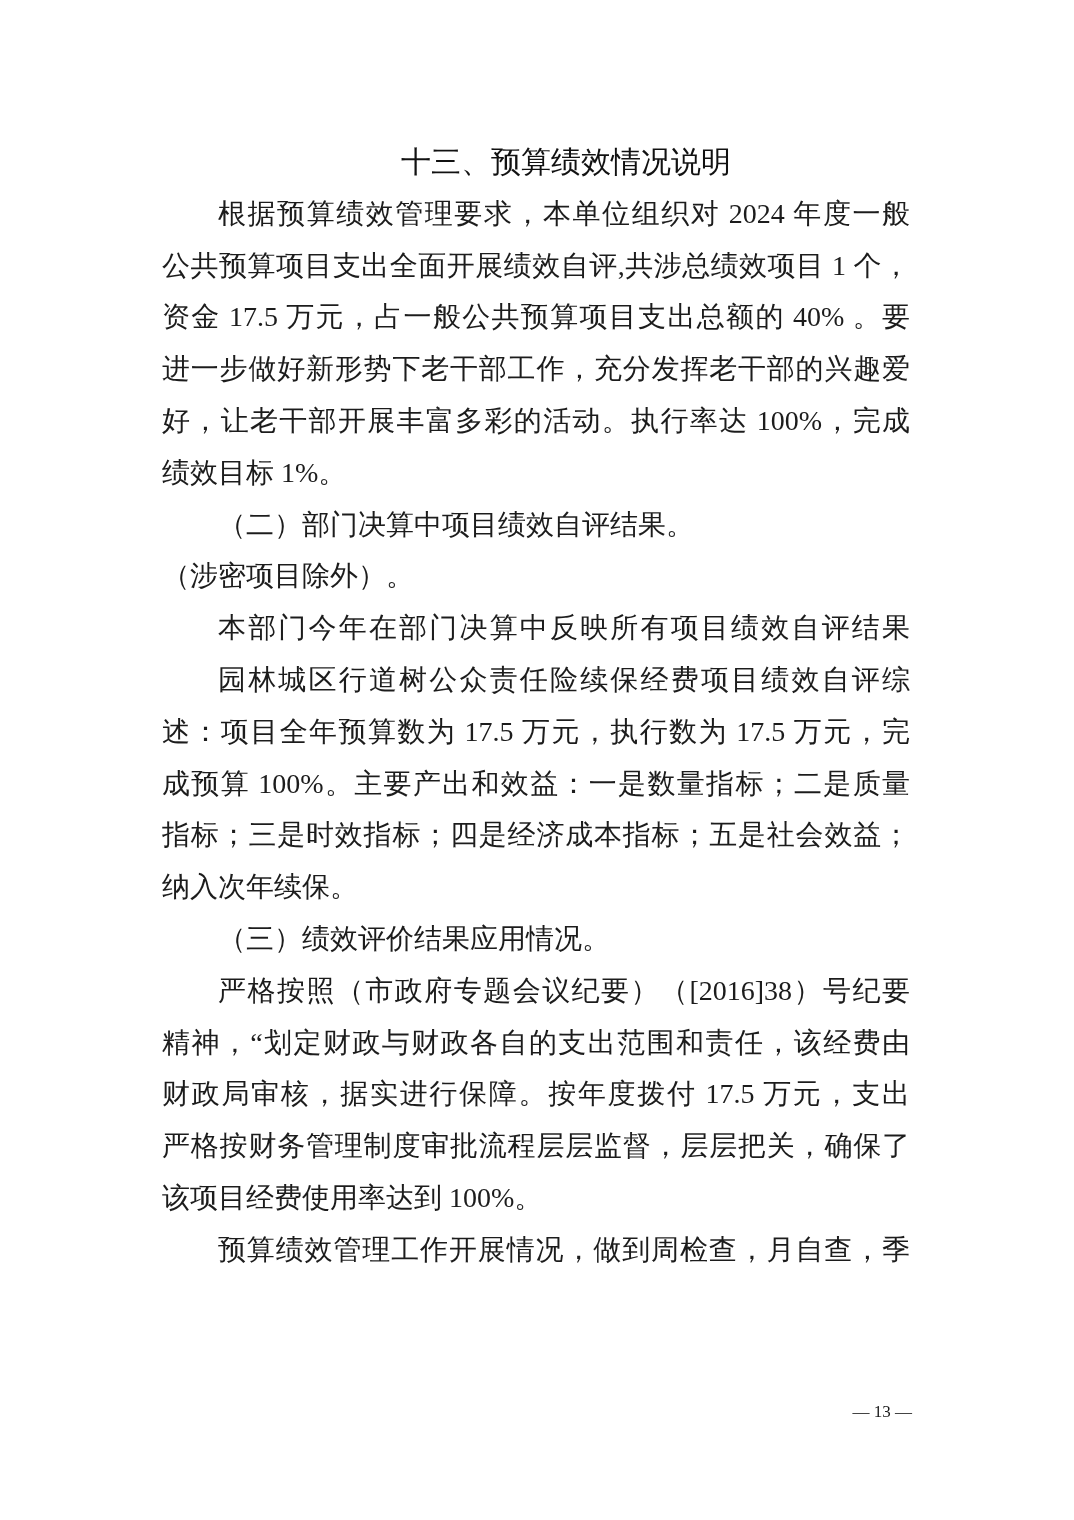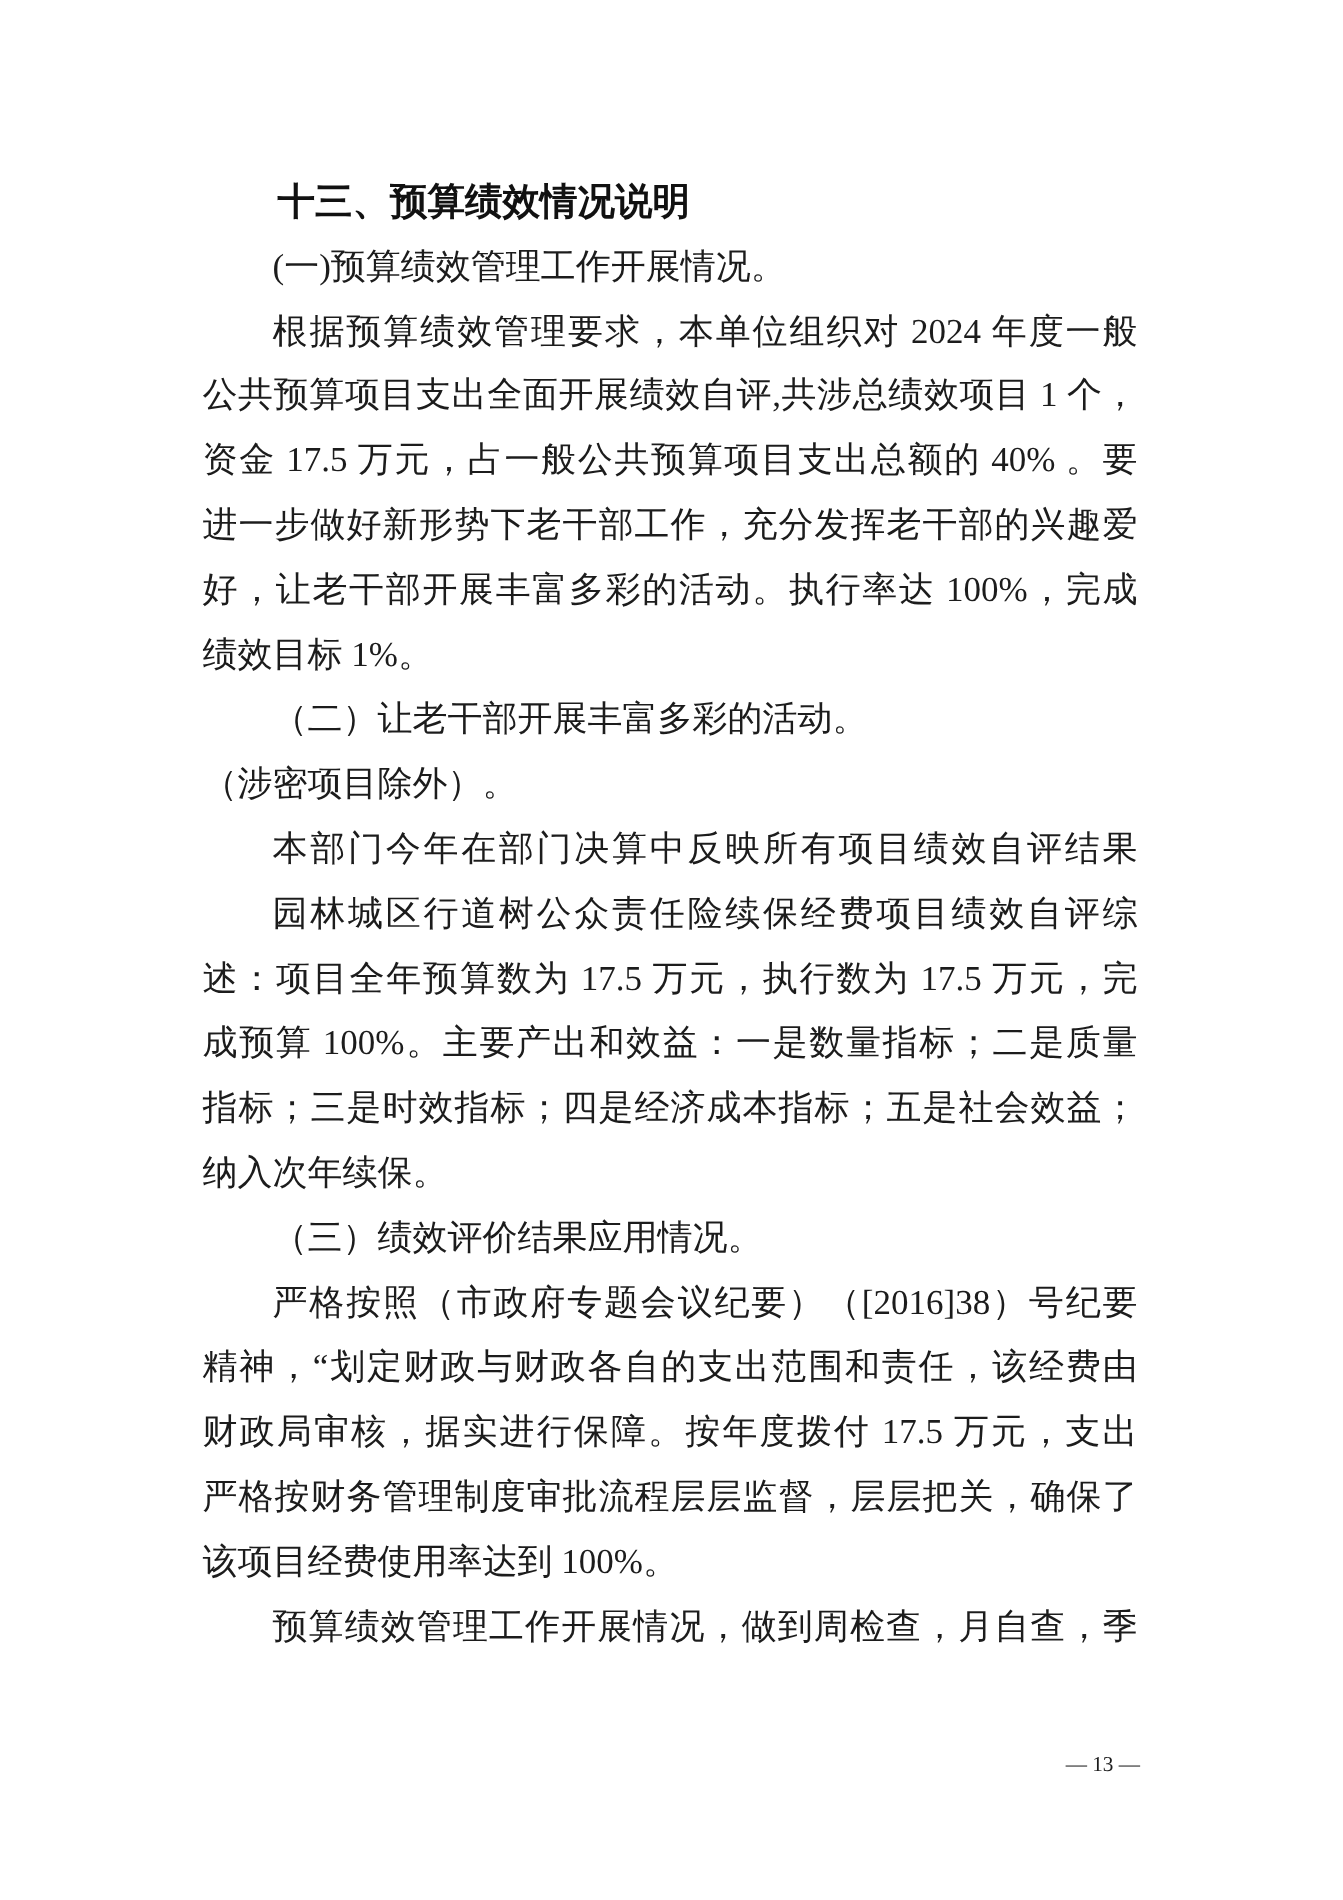--- a/index.html
+++ b/index.html
@@ -34,56 +34,54 @@
   .j {
     text-align: justify;
     text-align-last: justify;
   }
   
   .first {
     text-indent: 2em;
   }
   .heading {
     font-family: "Liberation Sans", "DejaVu Sans", sans-serif;
-    font-weight: 700;
+    font-weight: 400;
     font-size: 30px;
     color: #111111;
+    text-align: center;
   }
   .footer {
     position: absolute;
     top: 1402px;
     right: 162px;
     font-family: "Liberation Serif", "DejaVu Serif", serif;
     font-size: 17px;
     color: #1c1c1c;
   }
 </style>
 </head>
 <body>
 
 <div class="page">
   <div class="content">
 
     <div class="ln heading first">十三、预算绩效情况说明</div>
 
-    <div>
-      <div class="ln first">(一)预算绩效管理工作开展情况。</div>
-    </div>
 
     <div>
       <div class="ln first j">根据预算绩效管理要求，本单位组织对 2024 年度一般</div>
       <div class="ln j">公共预算项目支出全面开展绩效自评,共涉总绩效项目 1 个，</div>
       <div class="ln j">资金 17.5 万元，占一般公共预算项目支出总额的 40% 。要</div>
       <div class="ln j">进一步做好新形势下老干部工作，充分发挥老干部的兴趣爱</div>
       <div class="ln j">好，让老干部开展丰富多彩的活动。执行率达 100%，完成</div>
       <div class="ln">绩效目标 1%。</div>
     </div>
 
     <div>
-      <div class="ln first">（二）让老干部开展丰富多彩的活动。</div>
+      <div class="ln first">（二）部门决算中项目绩效自评结果。</div>
     </div>
 
     <div>
       <div class="ln">（涉密项目除外）。</div>
       <div class="ln first j">本部门今年在部门决算中反映所有项目绩效自评结果</div>
     </div>
 
     <div>
       <div class="ln first j">园林城区行道树公众责任险续保经费项目绩效自评综</div>
       <div class="ln j">述：项目全年预算数为 17.5 万元，执行数为 17.5 万元，完</div>

